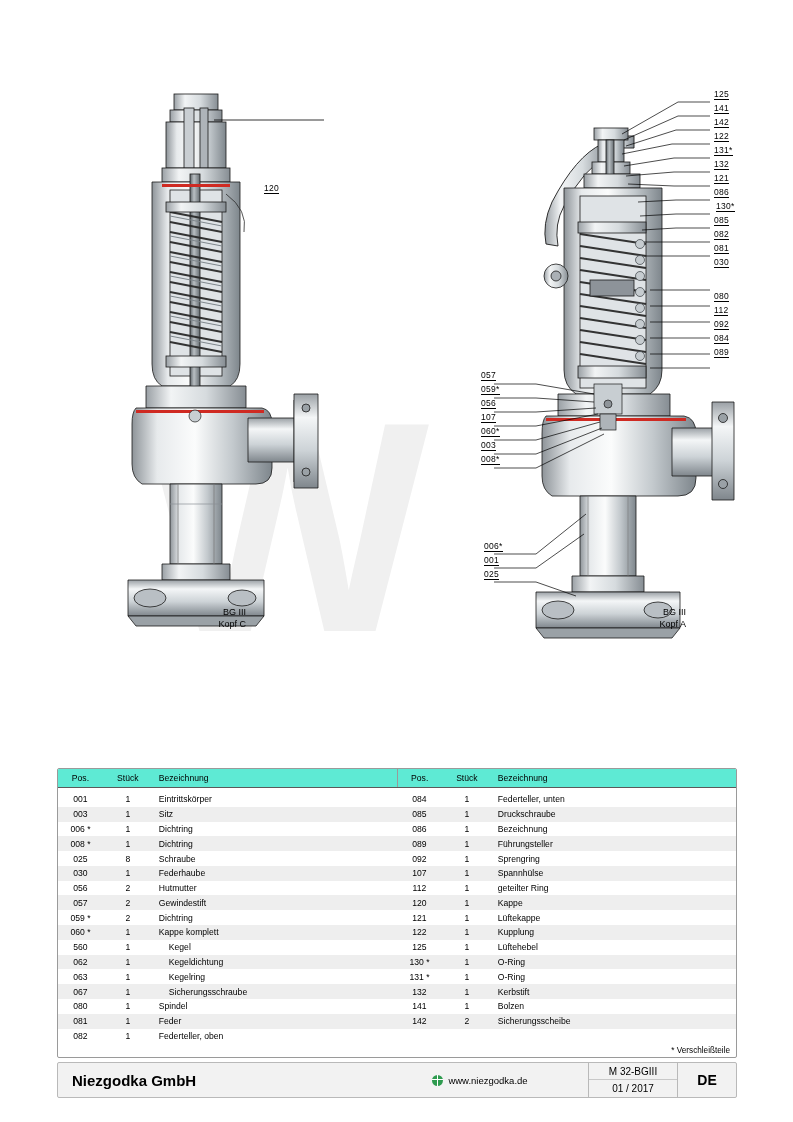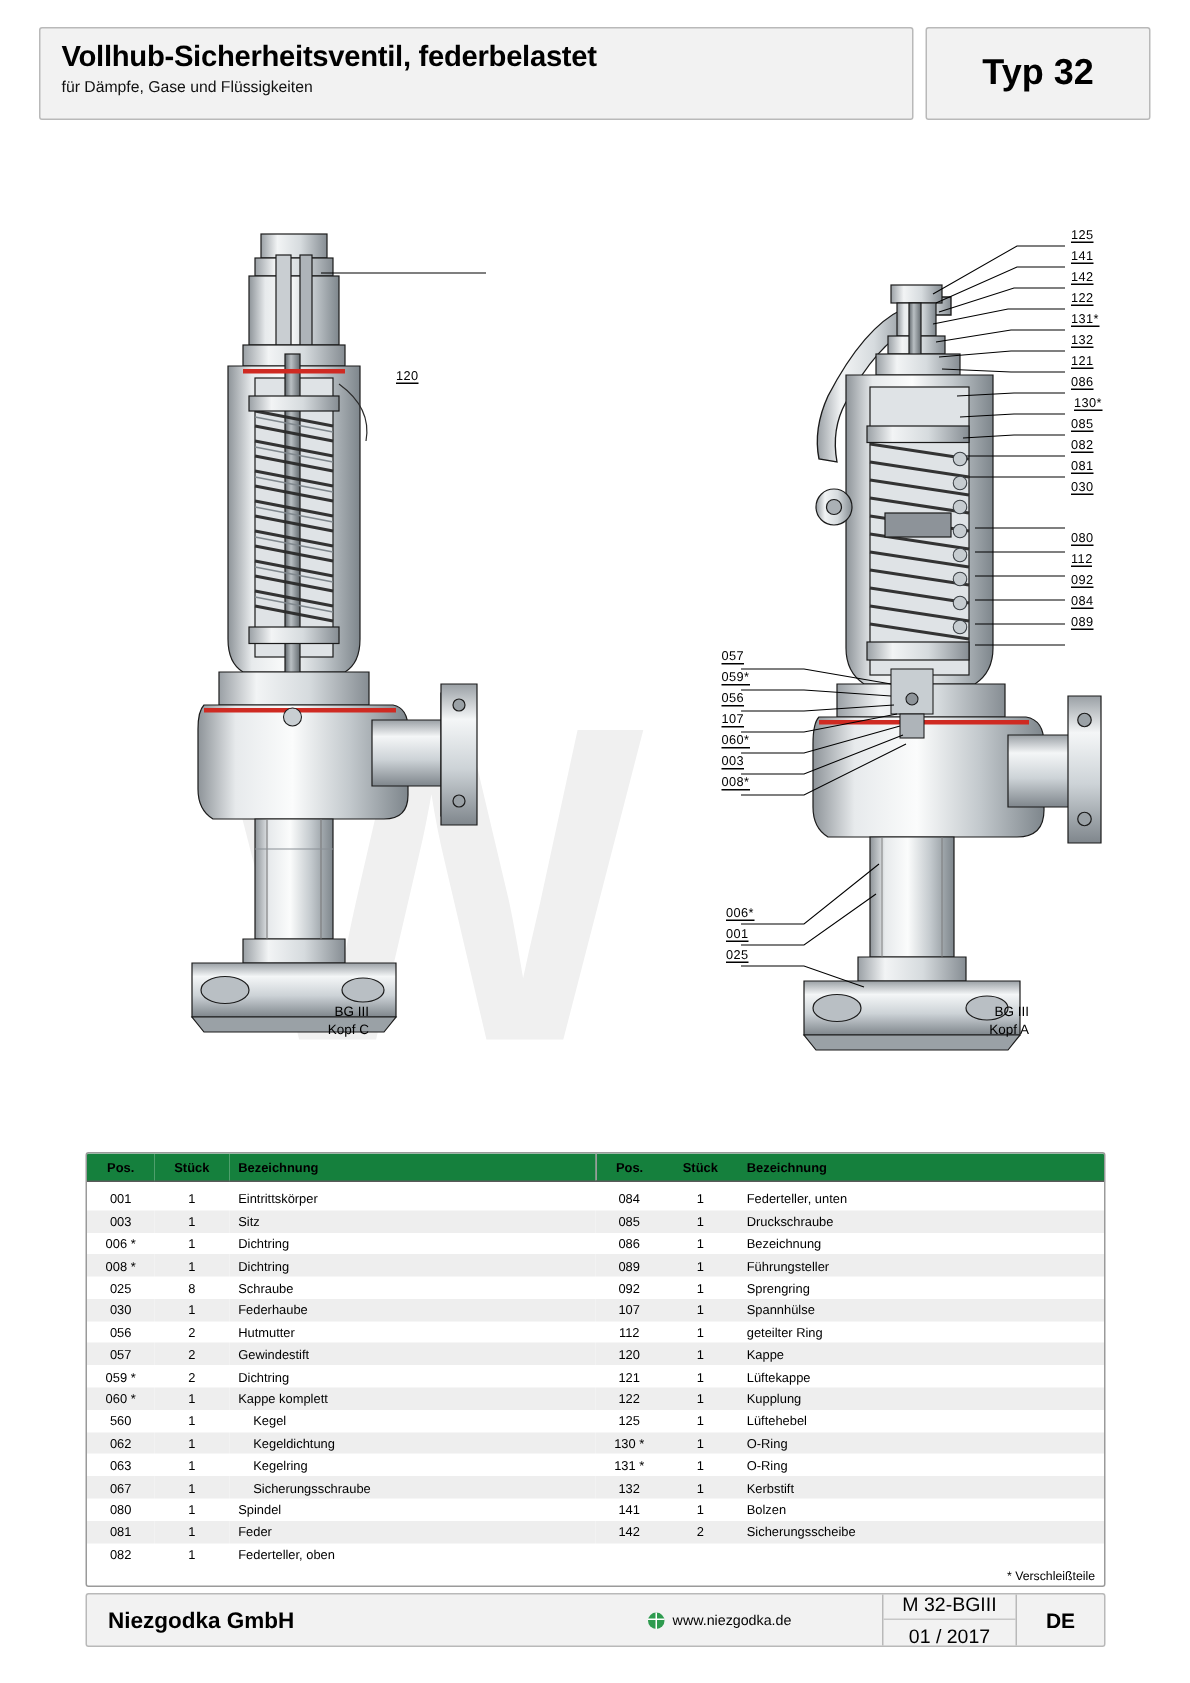--- a/index.html
+++ b/index.html
@@ -117,25 +117,25 @@
   table.parts {
     border-collapse: collapse;
     width: 100%;
     font-size: 8.6px;
   }
   table.parts col.c-pos { width: 45px; }
   table.parts col.c-stk { width: 50px; }
   table.parts col.c-bez { width: 245px; }
   table.parts th {
     font-size: 8.6px;
-    font-weight: bold;
+    font-weight: normal;
     text-align: left;
     padding: 4px 6px;
     border-bottom: 1.2px solid #5a5a5a;
-    background: #15803d;
+    background: #5eead4;
   }
   table.parts th.ctr { text-align: center; }
   table.parts td {
     padding: 2.4px 6px;
     border: none;
     vertical-align: middle;
   }
   table.parts td.ctr { text-align: center; }
   table.parts tr.alt td { background: #eeeeee; }
   table.parts tr.sep td { height: 4px; padding: 0; }
@@ -204,49 +204,40 @@
     background: #fff;
   }
   .footer-doc {
     flex: 0 0 88px;
     border-left: 1px solid #b9b9b9;
     height: 100%;
     display: flex;
     flex-direction: column;
     justify-content: center;
     align-items: center;
-    font-size: 13px;
+    font-size: 10px;
     line-height: 1.5;
   }
   .footer-doc .l2 { border-top: 1px solid #c8c8c8; width: 100%; text-align: center; padding-top: 1px; }
   .footer-lang {
     flex: 0 0 58px;
     border-left: 1px solid #b9b9b9;
     height: 100%;
     display: flex;
     align-items: center;
     justify-content: center;
     font-size: 14px;
     font-weight: bold;
   }
 </style>
 </head>
 <body>
 
 <div class="page">
 
-  <div class="header">
-    <div class="header-title-box">
-      <div class="header-title">Vollhub-Sicherheitsventil, federbelastet</div>
-      <div class="header-sub">für Dämpfe, Gase und Flüssigkeiten</div>
-    </div>
-    <div class="header-type-box">
-      <div class="header-type">Typ 32</div>
-    </div>
-  </div>
 
   <div class="drawing-area">
 
     <div class="watermark">W</div>
 
     <div class="fig" style="left:40px; top:40px;">
       <svg width="300" height="600" viewBox="0 0 300 600" xmlns="http://www.w3.org/2000/svg">
         <defs>
           <linearGradient id="mtlV" x1="0" y1="0" x2="1" y2="0">
             <stop offset="0%" stop-color="#8e9499"></stop>

